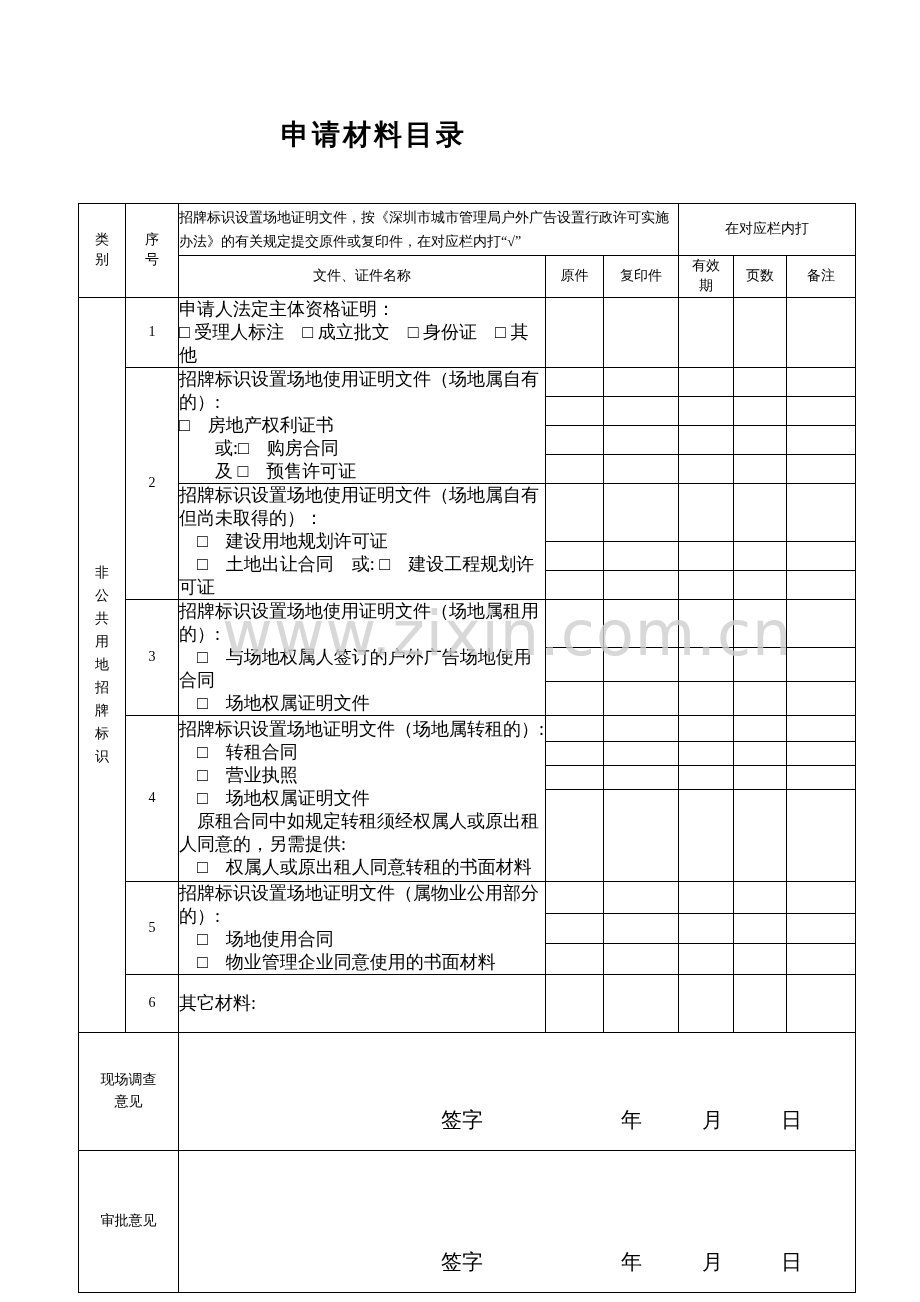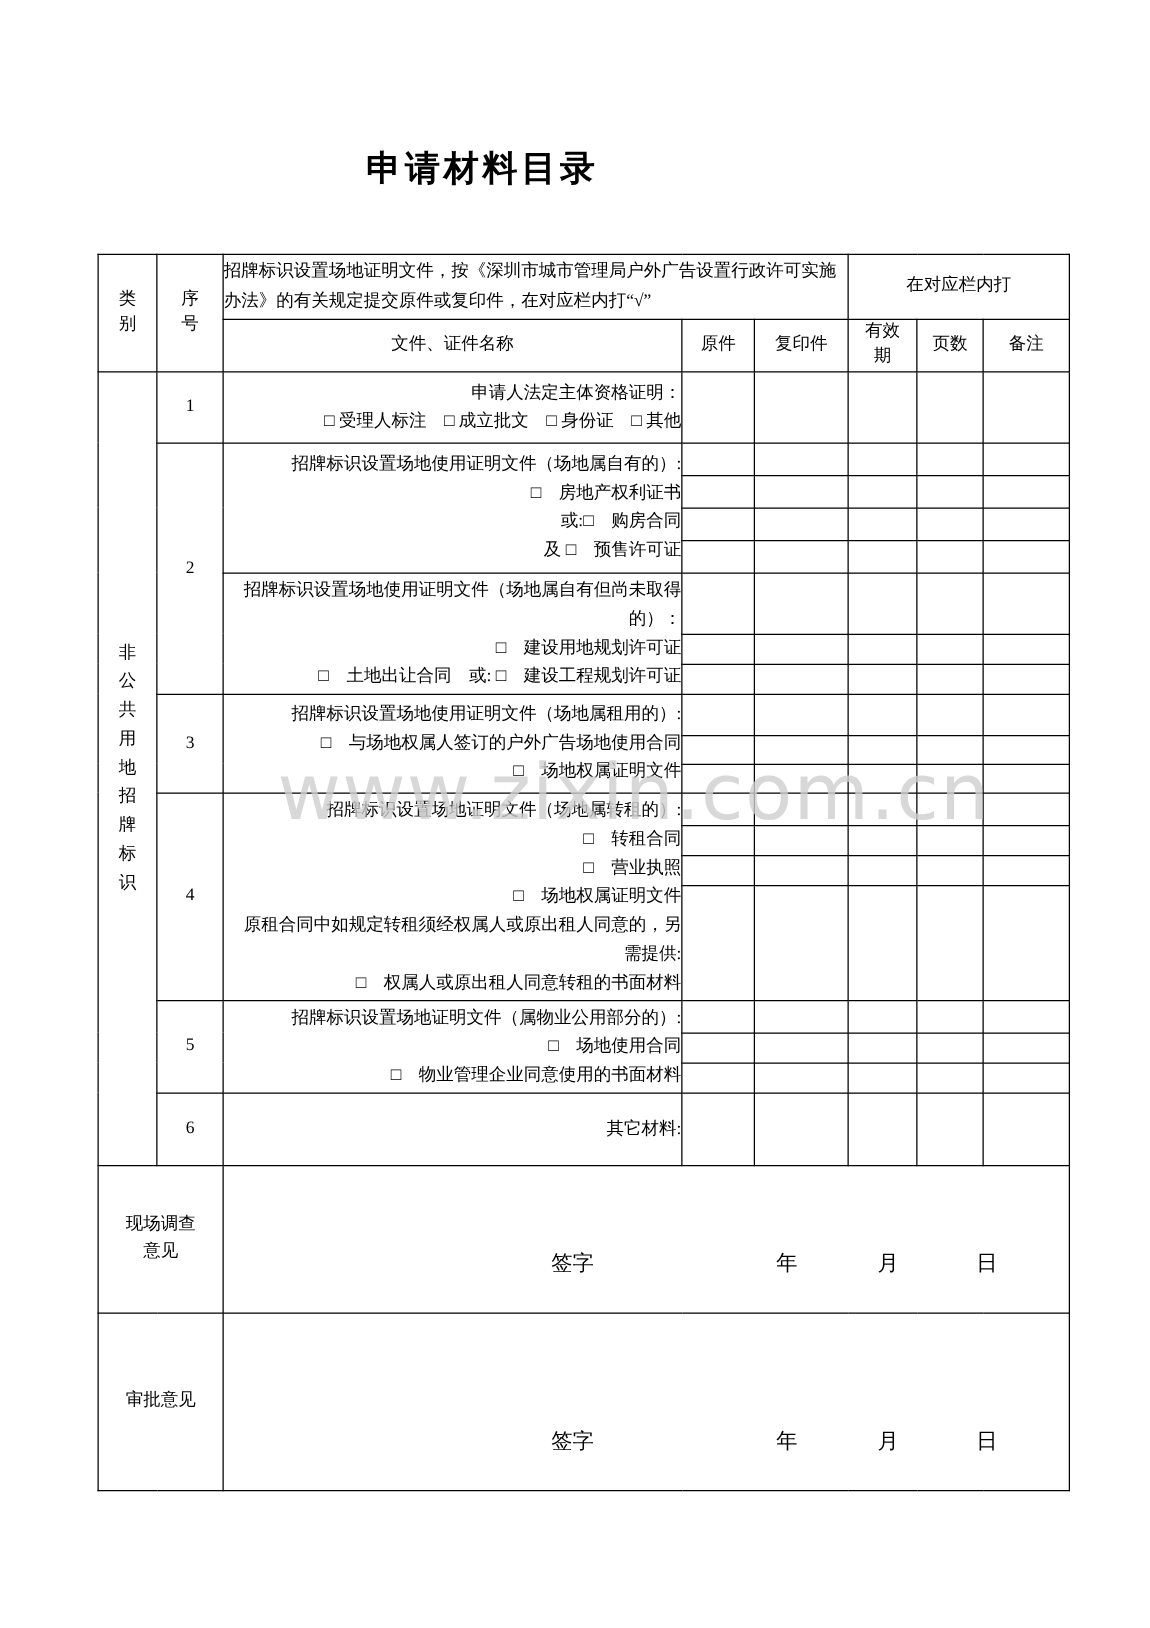--- a/index.html
+++ b/index.html
@@ -1,31 +1,31 @@
 <!DOCTYPE html>
 <html><head>
 <meta charset="utf-8">
 <style>
   html,body{margin:0;padding:0;background:#ffffff;}
   body{width:920px;height:1302px;position:relative;font-family:"Liberation Serif","DejaVu Serif",serif;color:#000;}
-  .page-title{position:absolute;top:116px;left:12px;width:748px;text-align:center;font-size:28px;font-weight:bold;letter-spacing:3px;margin:0;}
+  .page-title{position:absolute;top:116px;left:0;width:748px;text-align:center;font-size:28px;font-weight:bold;letter-spacing:3px;margin:0;}
   table.doc{position:absolute;left:78px;top:203px;width:777px;border-collapse:collapse;table-layout:fixed;}
   table.doc td{border:1px solid #000;padding:0;vertical-align:middle;font-size:14px;overflow:hidden;}
   td.c{text-align:center;}
   td.pre{white-space:pre-line;}
   td.hd{font-size:15px;line-height:1.45;}
   td.bold{font-weight:normal;}
   td.instr{font-size:15px;line-height:1.65;padding:4px 12px;text-align:left;}
   td.seq{font-size:15px;}
   td.vcat{font-size:16px;line-height:23px;letter-spacing:0;}
   td.name{padding:4px 8px;vertical-align:middle;text-align:left;}
-  .ln{font-size:14px;line-height:23px;white-space:pre-wrap;text-align:right;}
+  .ln{font-size:18px;line-height:23px;white-space:pre-wrap;}
   td.seclabel{font-size:17px;line-height:1.6;}
   td.sigcell{position:relative;}
-  .sig{position:absolute;bottom:28px;font-size:17px;}
+  .sig{position:absolute;bottom:16px;font-size:21px;}
   .sig.qz{left:262px;}
   .sig.yy{left:442px;}
   .sig.mm{left:523px;}
   .sig.dd{left:602px;}
   .watermark{position:absolute;left:222px;top:597px;font-size:62px;letter-spacing:1px;color:#cfcfcf;opacity:.8;font-family:"DejaVu Sans","Liberation Sans",sans-serif;pointer-events:none;z-index:5;}
 </style>
 </head>
 <body>
 
 <h1 class="page-title">申请材料目录</h1>

